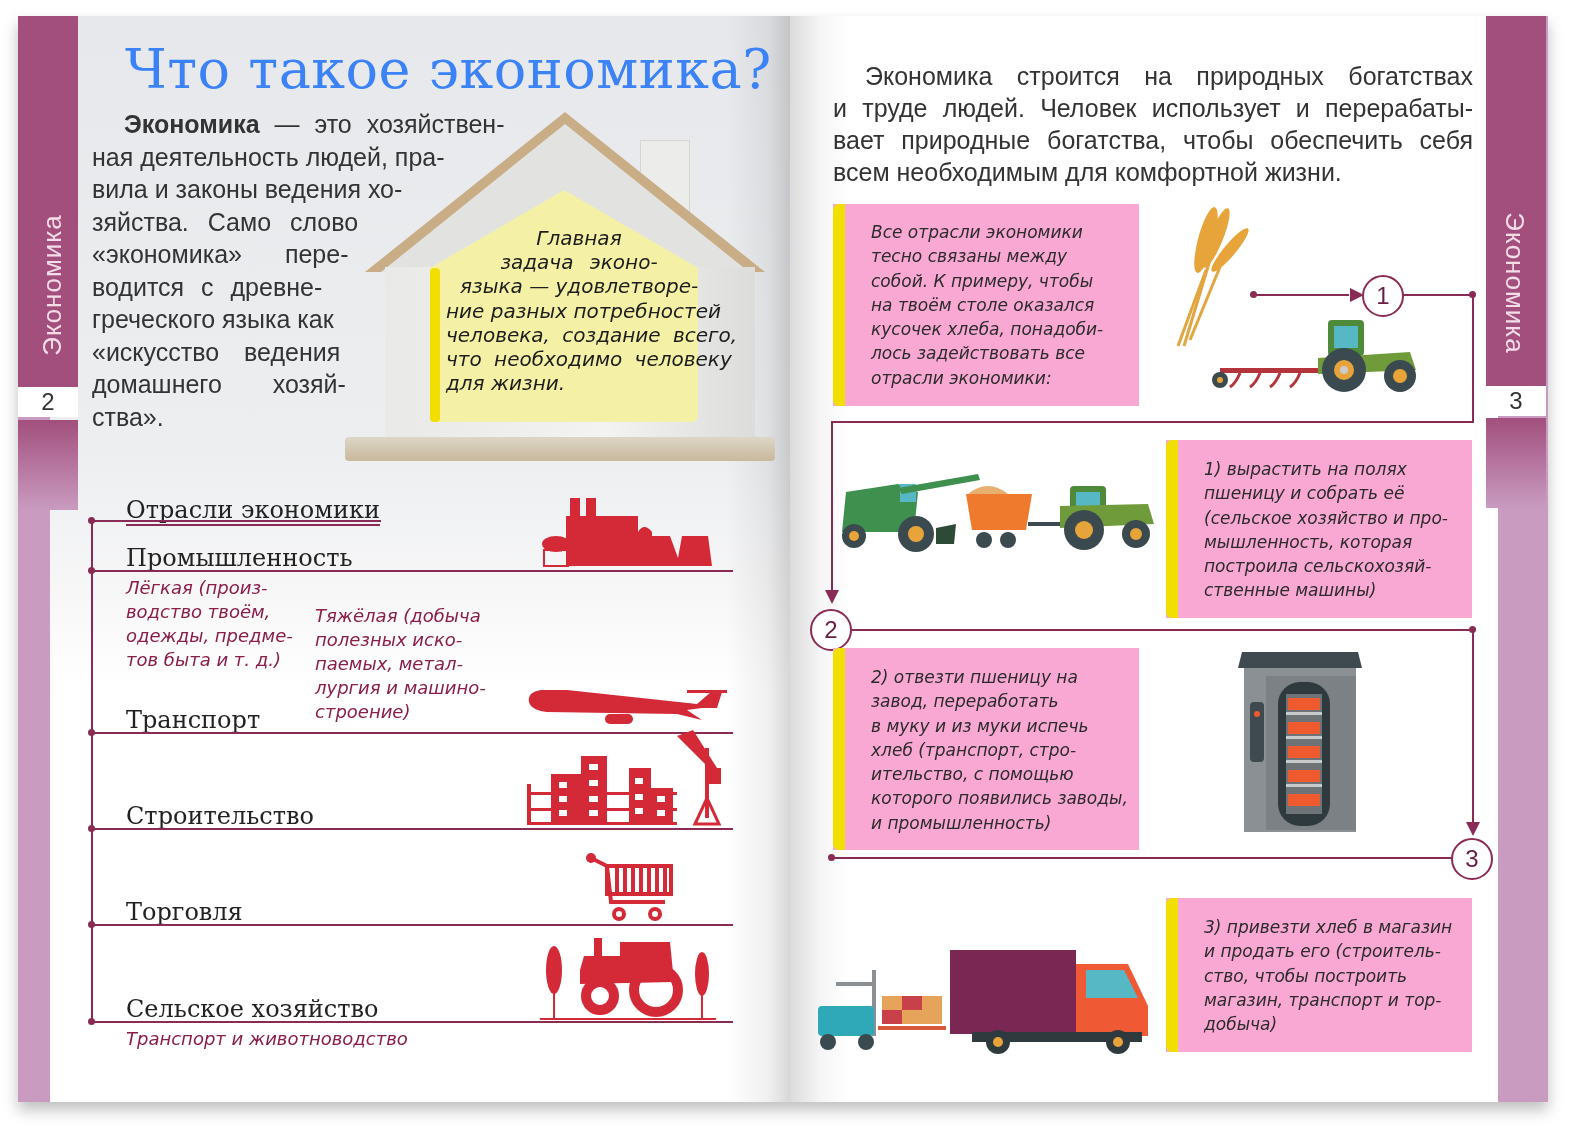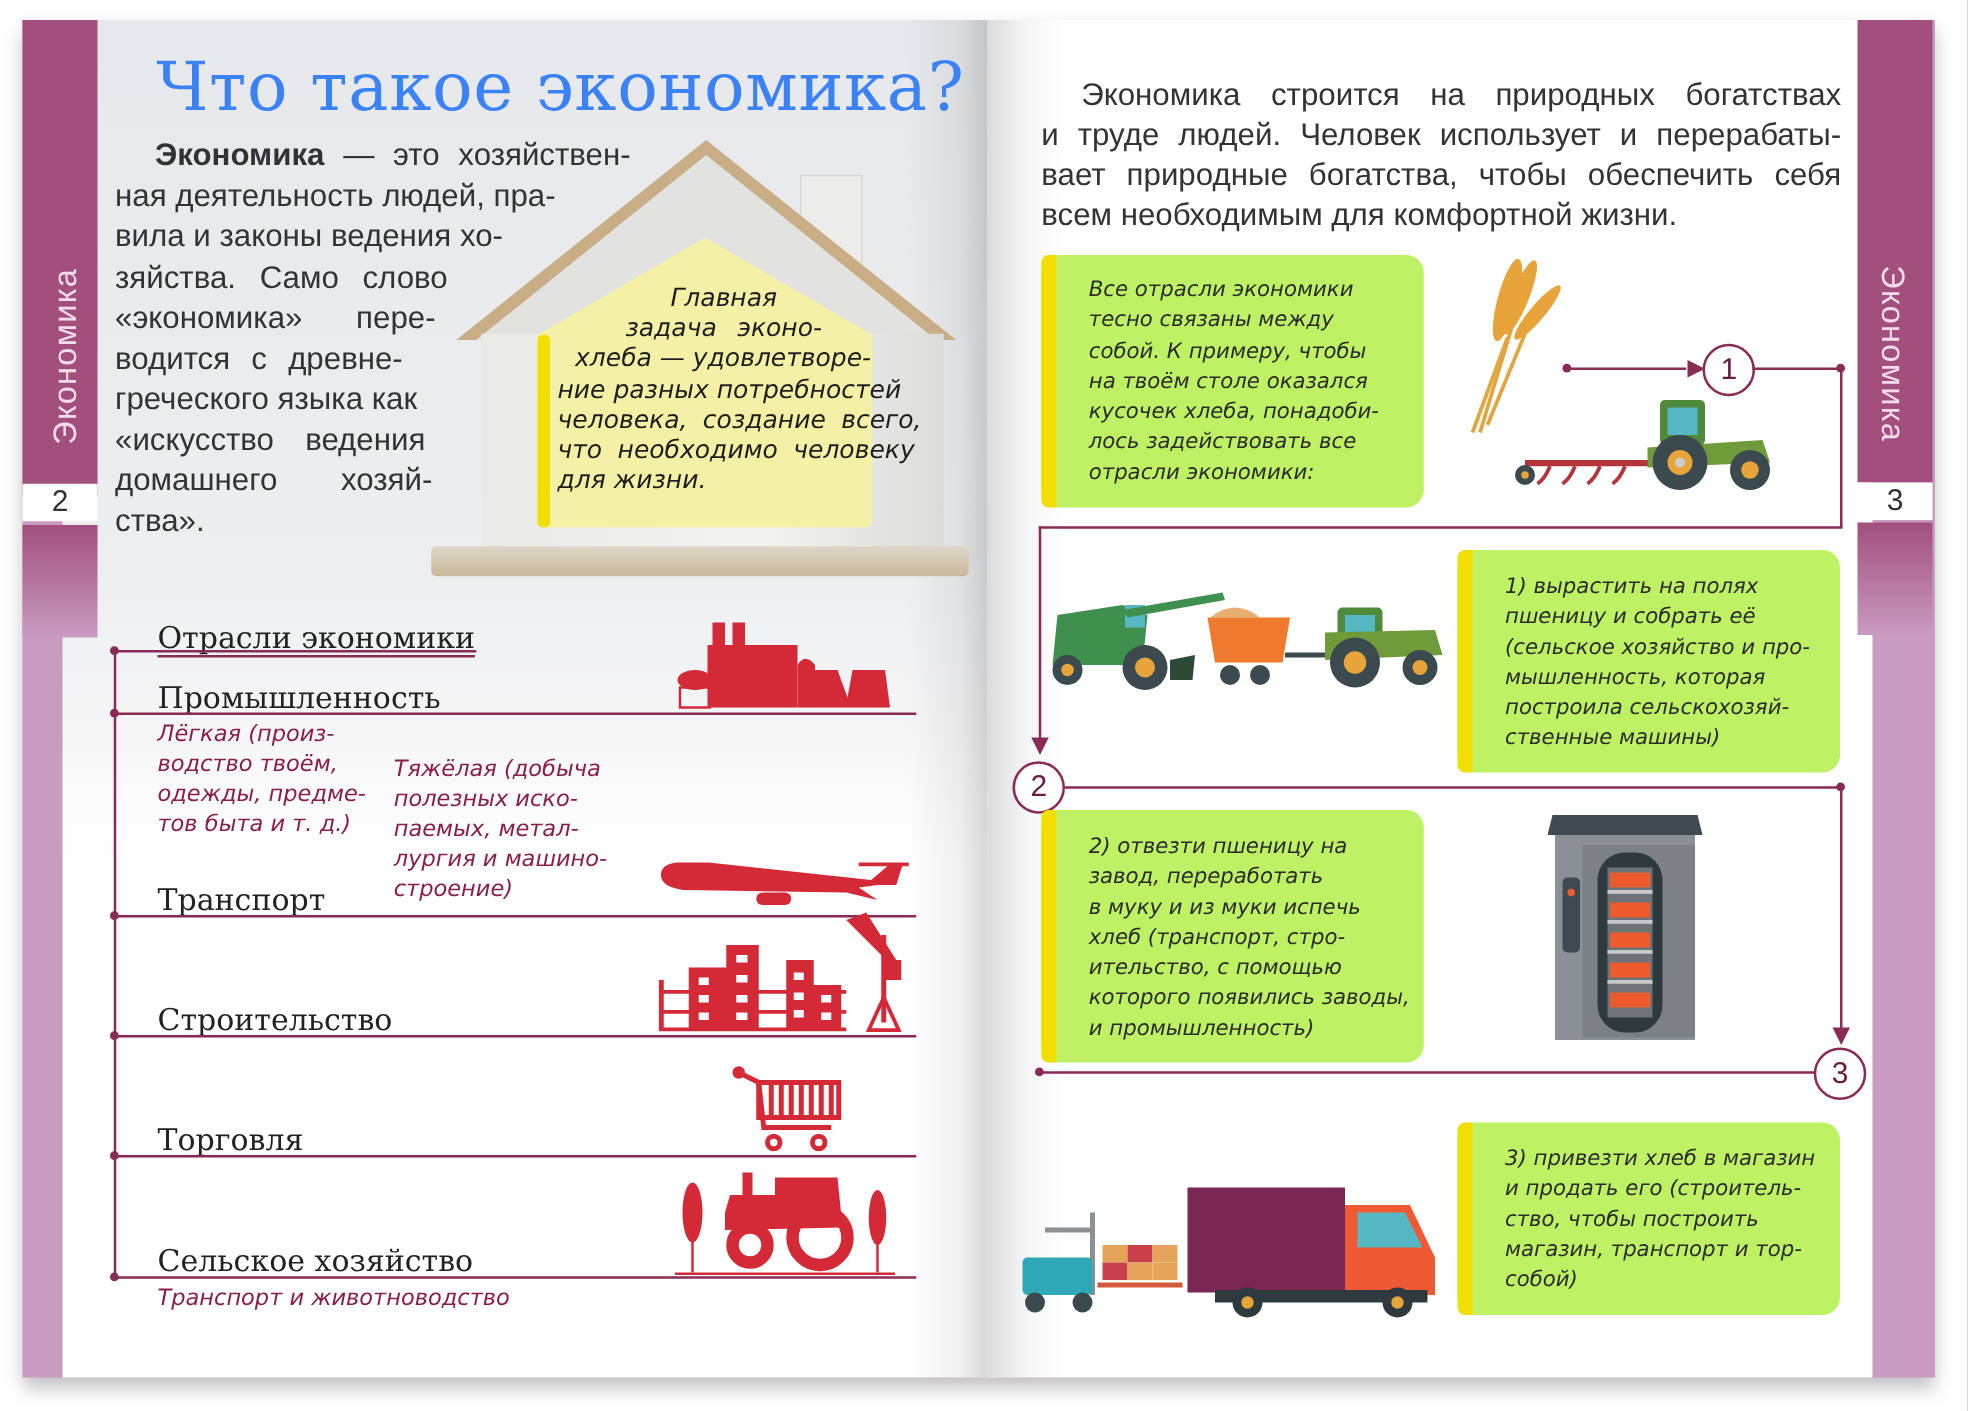--- a/index.html
+++ b/index.html
@@ -49,21 +49,21 @@
   .dot{position:absolute;left:88px;width:7px;height:7px;border-radius:50%;background:#8a2b55;}
   .btitle{position:absolute;left:126px;font-family:"DejaVu Serif",serif;font-size:24px;color:#222;white-space:nowrap;}
   .bsub{position:absolute;font-family:"DejaVu Sans",sans-serif;font-style:italic;font-size:18px;line-height:24px;color:#8a1e4a;}
   .bsub .ln{display:block;white-space:nowrap;}
   .icon-red{position:absolute;}
 
   
   .rintro{position:absolute;left:833px;top:60px;width:640px;font-family:"Liberation Sans",sans-serif;font-size:25px;line-height:32px;color:#333;}
   .rintro .ln{display:block;white-space:nowrap;text-align:justify;text-align-last:justify;}
   .rintro .ln.last{text-align-last:left;}
-  .card{position:absolute;background:#bef264;border-radius:14px;}
+  .card{position:absolute;background:#f9a8d4;border-radius:0;}
   .card .bar{position:absolute;left:0;top:0;width:12px;height:100%;background:#f0df00;border-radius:6px 0 0 6px;}
   .card .txt{position:absolute;left:38px;top:14px;font-family:"DejaVu Sans",sans-serif;font-style:italic;font-size:17px;line-height:24.3px;color:#2b2b2b;}
   .card .txt .ln{display:block;white-space:nowrap;}
   .pline{position:absolute;background:#8a2b55;}
   .pdot{position:absolute;width:7px;height:7px;border-radius:50%;background:#8a2b55;}
   .circle{position:absolute;width:38px;height:38px;border:2px solid #8a2b55;border-radius:50%;background:#fff;text-align:center;line-height:38px;font-family:"Liberation Sans",sans-serif;font-size:24px;color:#6a1d42;}
   .arrow-r{position:absolute;width:0;height:0;border-top:7px solid transparent;border-bottom:7px solid transparent;border-left:14px solid #8a2b55;}
   .arrow-d{position:absolute;width:0;height:0;border-left:7px solid transparent;border-right:7px solid transparent;border-top:14px solid #8a2b55;}
 </style>
 </head>
@@ -102,21 +102,21 @@
   <span class="ln">ства».</span>
 </div>
 
 <div class="note-house">
   <div class="note-roof"></div>
   <div class="note-body"></div>
   <div class="note-bar"></div>
   <div class="note-text">
     <span class="ln c" style="padding-left:20px;">Главная</span>
     <span class="ln c" style="padding-left:20px;word-spacing:10px;">задача эконо-</span>
-    <span class="ln j" style="padding-left:14px;">хлеба — удовлетворе-</span>
+    <span class="ln j" style="padding-left:14px;">языка — удовлетворе-</span>
     <span class="ln">ние разных потребностей</span>
     <span class="ln" style="word-spacing:6px;">человека, создание всего,</span>
     <span class="ln" style="word-spacing:6px;">что необходимо человеку</span>
     <span class="ln">для жизни.</span>
   </div>
 </div>
 
 <div class="vline"></div>
 
 <div class="btitle" style="top:496px;text-decoration:underline;text-decoration-color:#8a2b55;text-underline-offset:6px;">Отрасли экономики</div>
@@ -382,21 +382,21 @@
 <div class="pline" style="left:831px;top:857px;width:621px;height:1.6px;"></div>
 <div class="circle" style="left:1451px;top:838px;">3</div>
 
 <div class="card" style="left:1166px;top:898px;width:306px;height:154px;">
   <div class="bar"></div>
   <div class="txt" style="top:17px;">
     <span class="ln">3) привезти хлеб в магазин</span>
     <span class="ln">и продать его (строитель-</span>
     <span class="ln">ство, чтобы построить</span>
     <span class="ln">магазин, транспорт и тор-</span>
-    <span class="ln">собой)</span>
+    <span class="ln">добыча)</span>
   </div>
 </div>
 
 <svg style="position:absolute;left:812px;top:946px;" width="340" height="110" viewBox="0 0 340 110">
   <rect x="24" y="36" width="40" height="4" fill="#8a9094"></rect>
   <rect x="60" y="24" width="4" height="66" fill="#8a9094"></rect>
   <rect x="6" y="60" width="56" height="30" rx="4" fill="#2fa8b8"></rect>
   <circle cx="16" cy="96" r="8" fill="#3b4a4f"></circle>
     <circle cx="54" cy="96" r="8" fill="#3b4a4f"></circle>
   <rect x="66" y="80" width="68" height="4" fill="#d65a3a"></rect>

